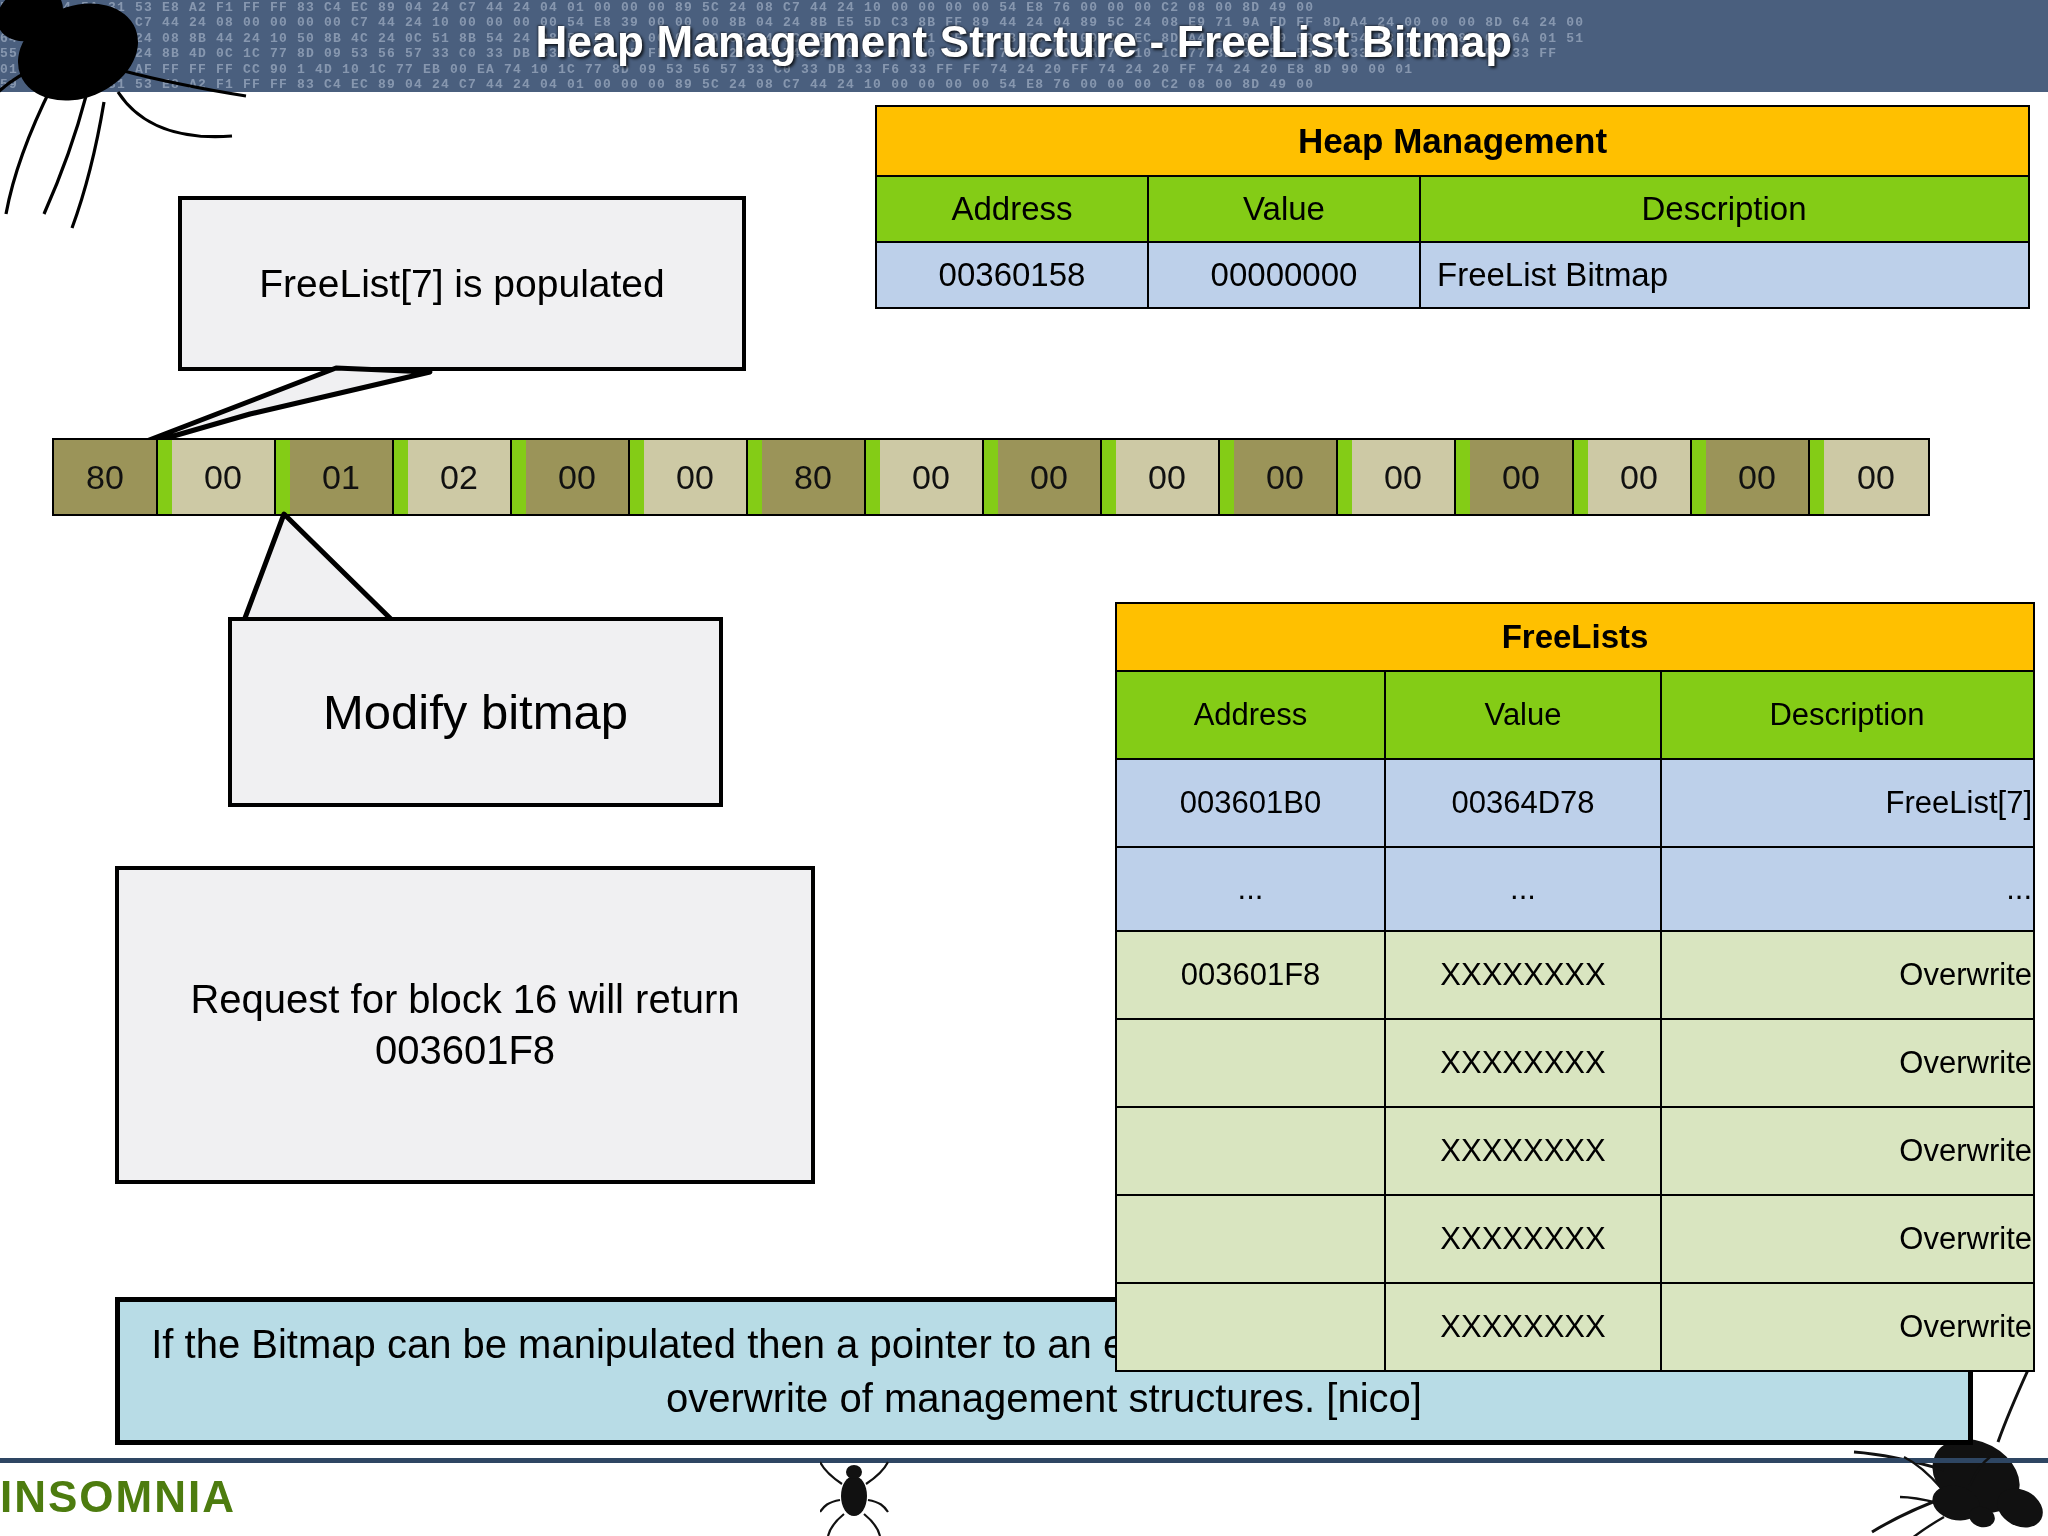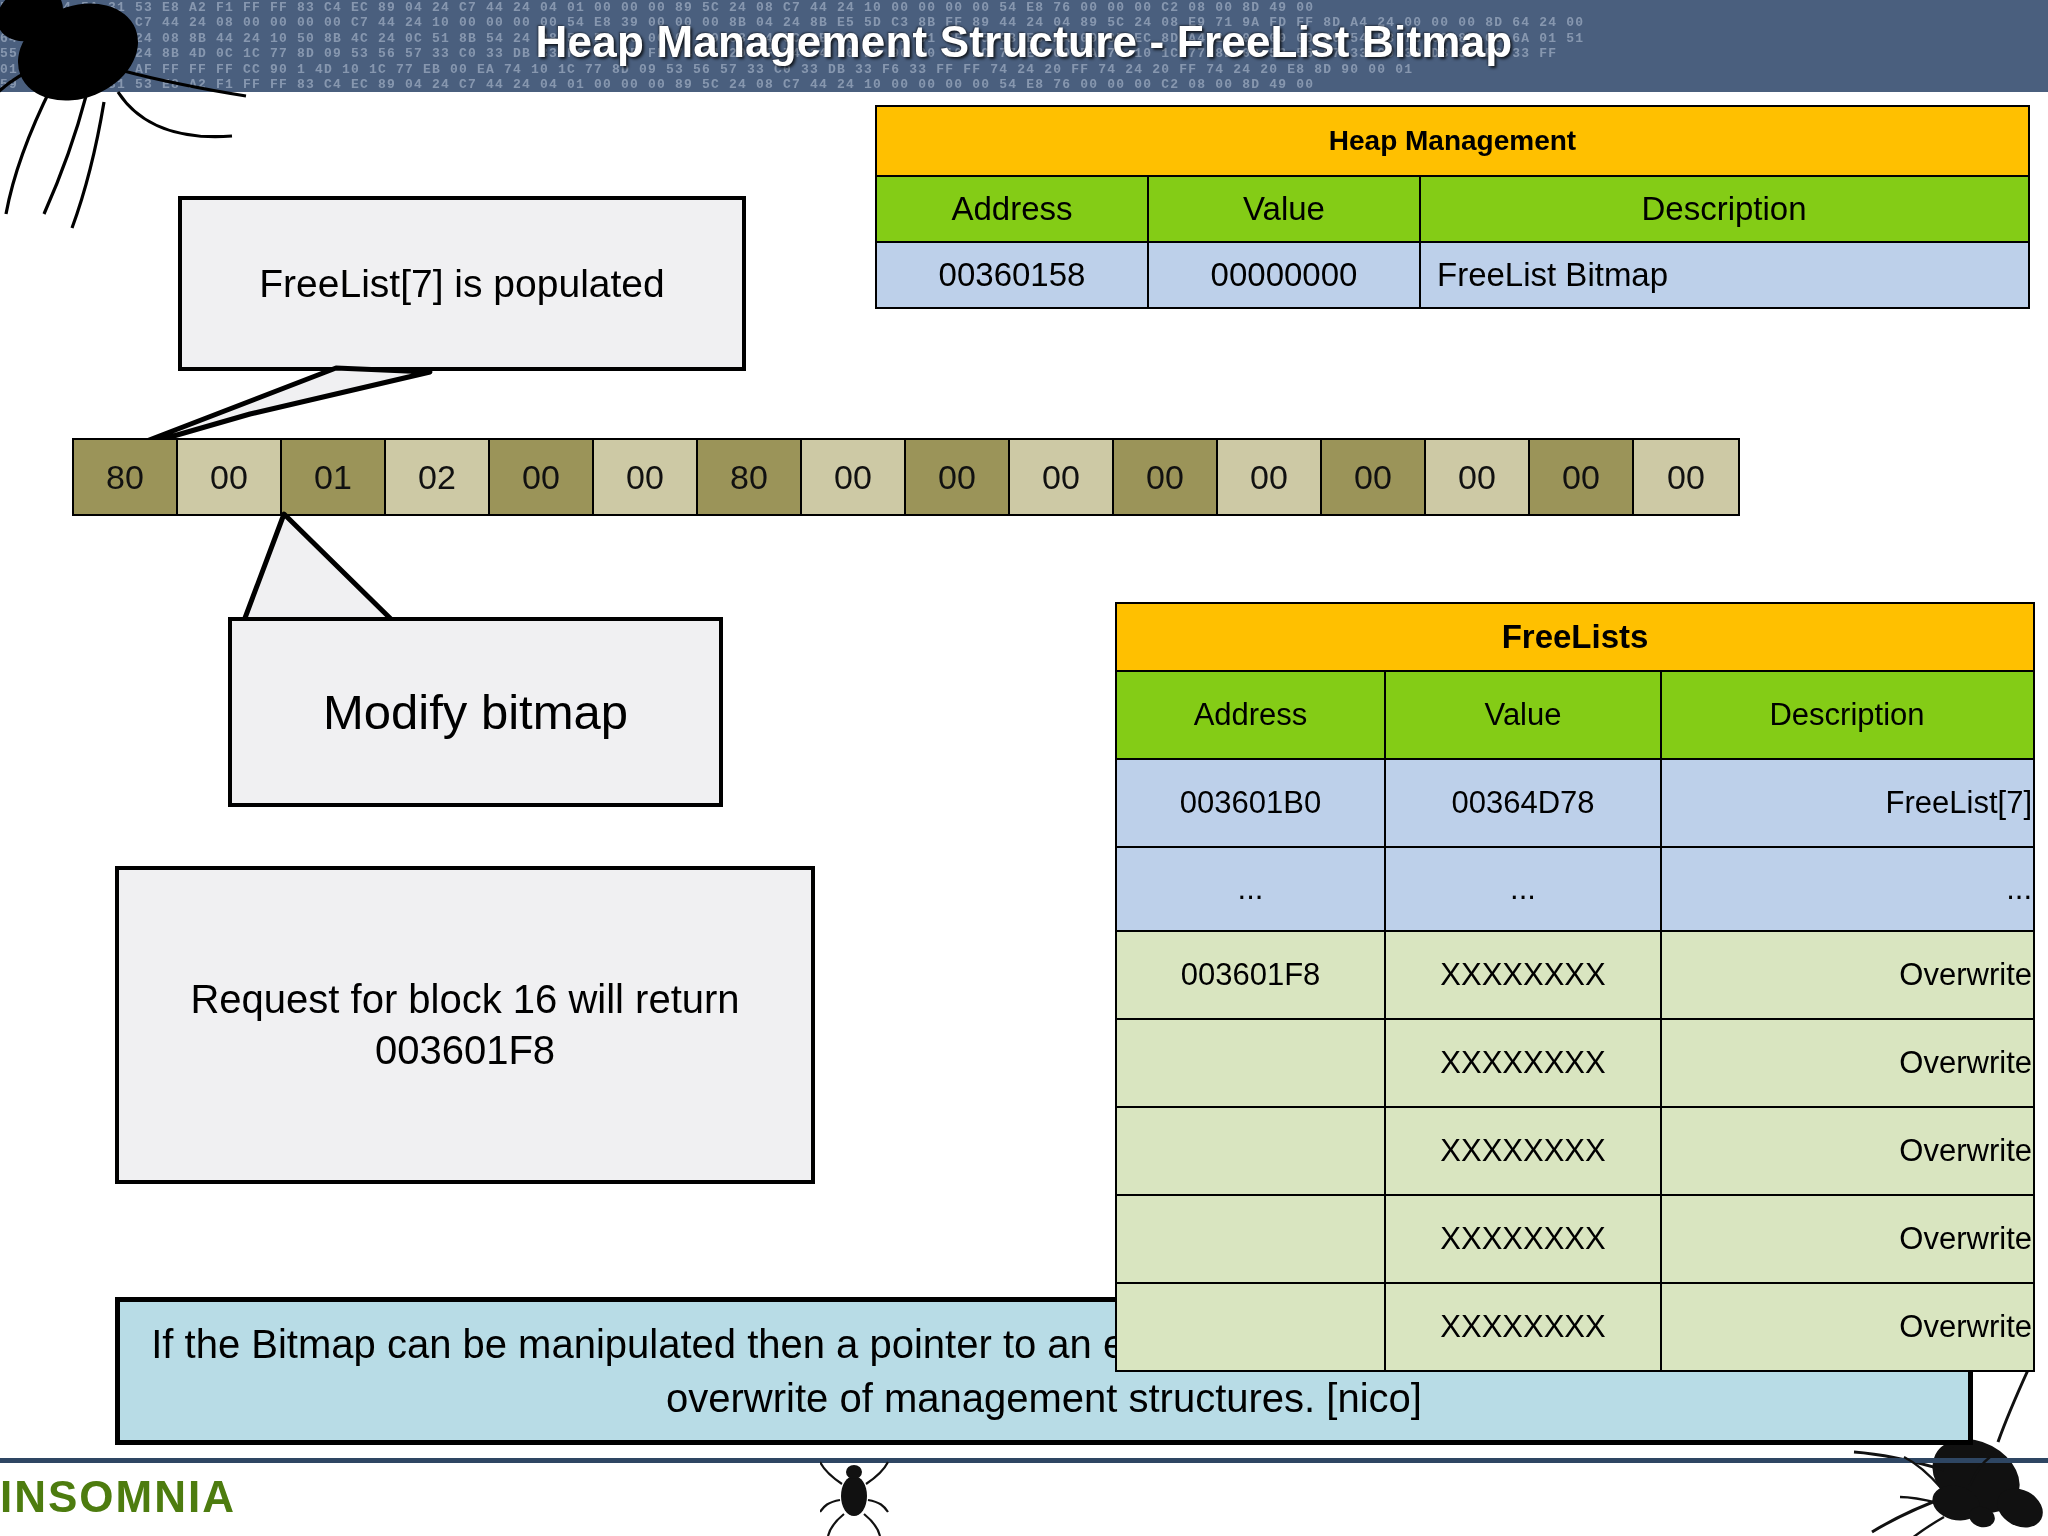--- a/index.html
+++ b/index.html
@@ -54,40 +54,41 @@
     background:#ffc000;color:#000;font-weight:bold;text-align:center;
   }
   .tbl .t-head{
     background:#84cc16;color:#000;text-align:center;font-weight:normal;
   }
   .tbl .t-cell-blue{background:#bdd0ea;color:#000;}
   .tbl .t-cell-green{background:#d9e5c0;color:#000;}
 
   #heap-table{left:875px;top:105px;width:1155px;}
   #heap-table td{height:62px;font-size:33px;}
-  #heap-table .t-title{font-size:28px;height:66px;}
+  #heap-table .t-title{font-size:35px;height:66px;}
   #heap-table .c-addr{width:268px;text-align:center;}
   #heap-table .c-val{width:268px;text-align:center;}
   #heap-table .c-desc{text-align:left;padding-left:16px;}
 
   #freelists-table{left:1115px;top:602px;width:920px;}
   #freelists-table td{height:84px;font-size:31px;}
   #freelists-table .t-title{font-size:33px;height:64px;}
   #freelists-table .c-addr{width:265px;text-align:center;}
   #freelists-table .c-val{width:272px;text-align:center;}
   #freelists-table .c-desc{text-align:right;padding-left:32px;}
   #freelists-table .row-dots td{height:80px;}
 
   
   #byte-strip{
-    position:absolute;left:72px;top:438px;
+    position:absolute;left:52px;top:438px;
     display:flex;
     border:2.5px solid #000;
     box-sizing:border-box;
-    background:#f9a8d4;
+    background:#84cc16;
+    gap:14px;
   }
   .byte-cell{
     width:104px;height:74px;
     display:flex;align-items:center;justify-content:center;
     font-size:34px;color:#111;
     border-right:2.5px solid #000;
     box-sizing:border-box;
   }
   .byte-cell:last-child{border-right:none;}
   .byte-dark{background:#9b9459;}

